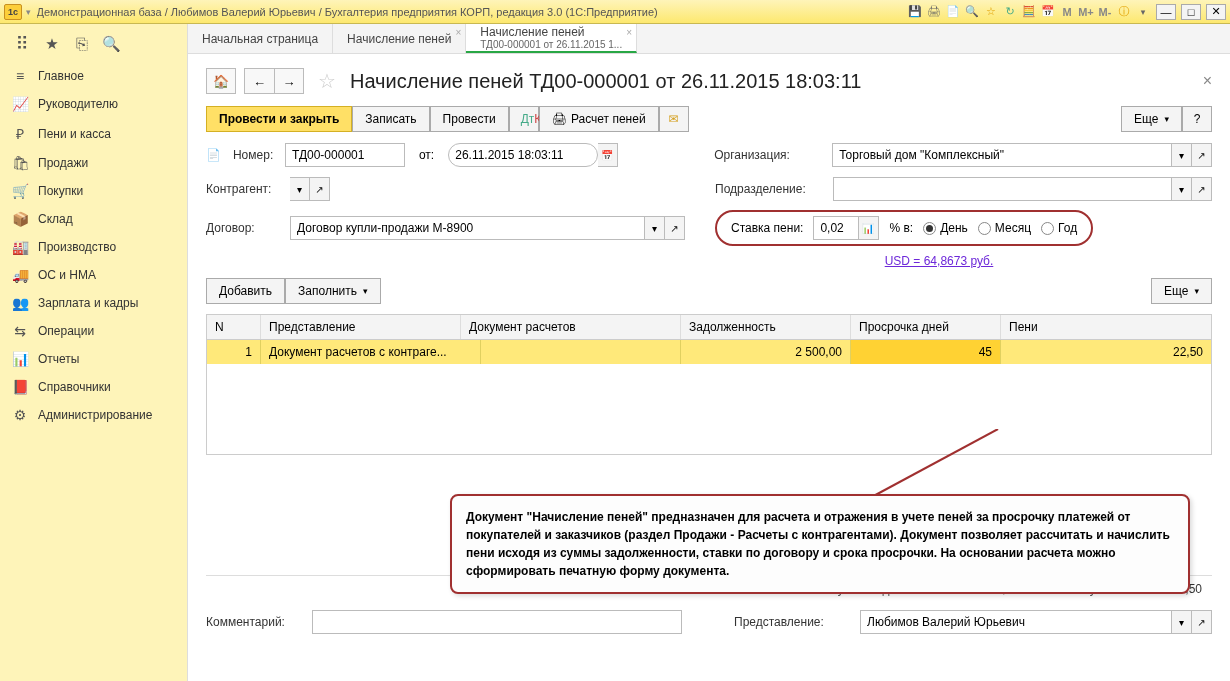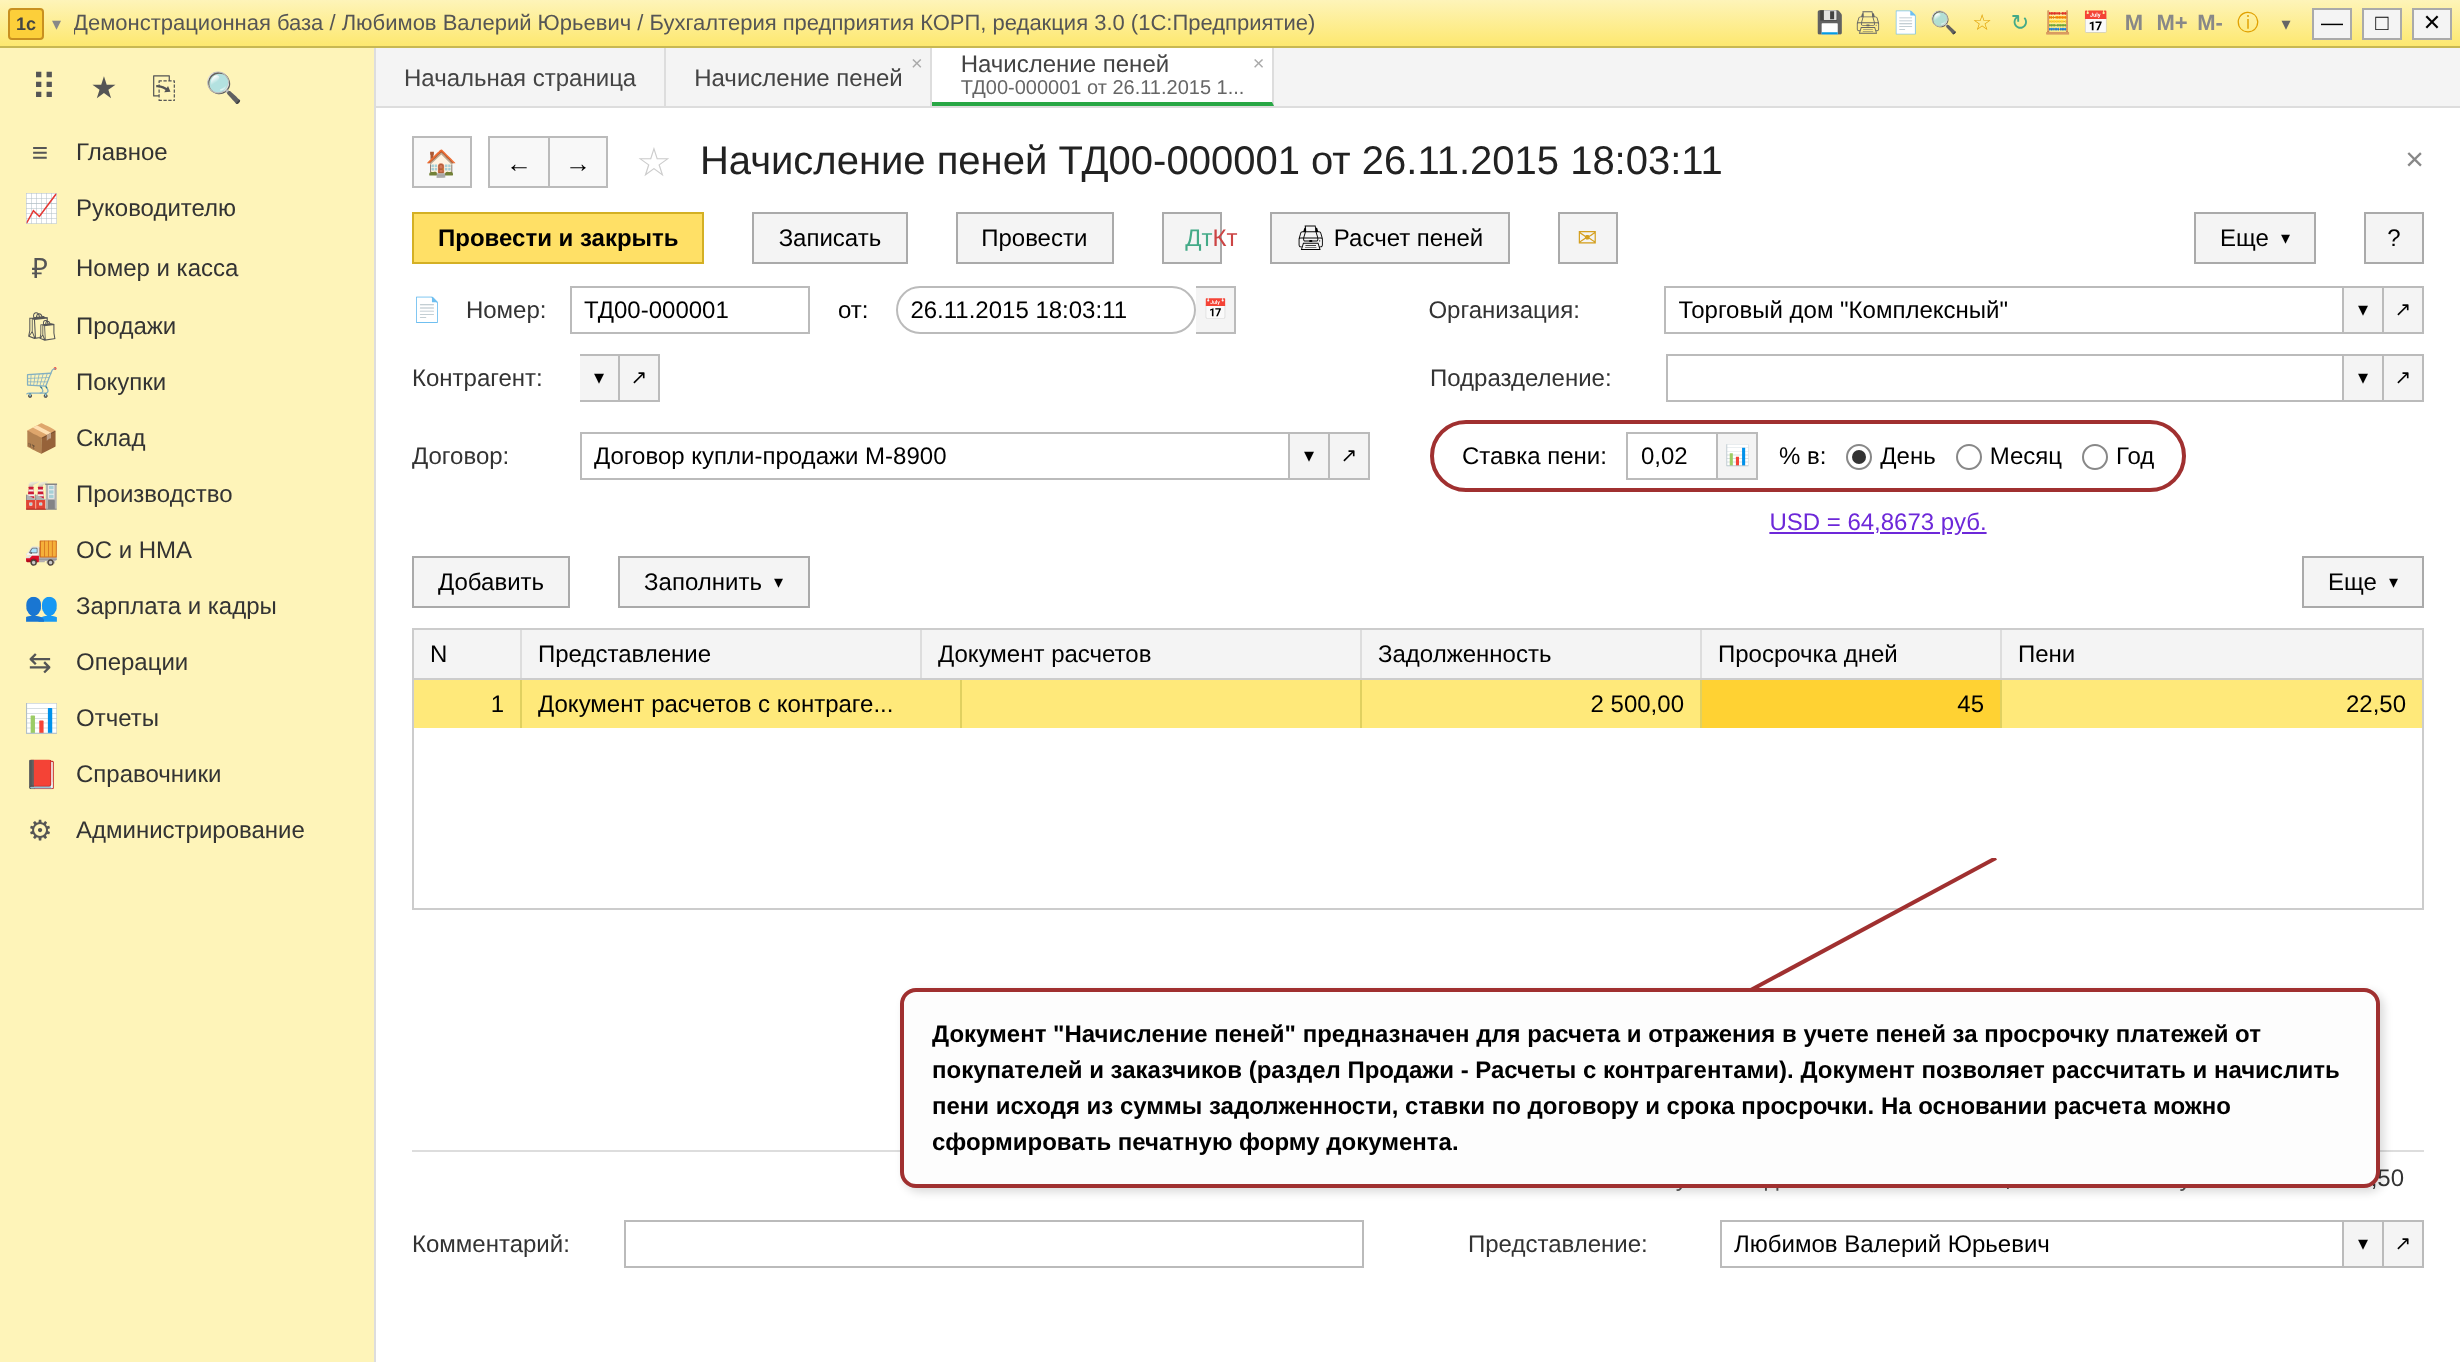--- a/index.html
+++ b/index.html
@@ -27,21 +27,21 @@
 
 .content { flex: 1; background: #fff; padding: 14px 18px; overflow: hidden; position: relative; }
 .header-row { display: flex; align-items: center; gap: 8px; margin-bottom: 12px; }
 .nav-btn { width: 30px; height: 26px; border: 1px solid #bbb; background: #f8f8f8; display: flex; align-items: center; justify-content: center; cursor: pointer; font-size: 13px; }
 .nav-split { display: flex; }
 .nav-split .nav-btn:first-child { border-right: none; }
 .star { font-size: 20px; color: #ccc; cursor: pointer; margin: 0 6px; }
 .page-title { font-size: 20px; color: #222; }
 .close-doc { margin-left: auto; font-size: 16px; color: #888; cursor: pointer; }
 
-.toolbar-row { display: flex; align-items: flex-start; gap: 24px; margin-bottom: 10px; }
+.toolbar-row { display: flex; align-items: flex-start; gap: 0; margin-bottom: 10px; }
 .btn { height: 26px; padding: 0 12px; border: 1px solid #aaa; background: #f4f4f4; cursor: pointer; display: flex; align-items: center; font-size: 12px; }
 .btn.primary { background: #ffe066; border-color: #d4b024; font-weight: bold; }
 .btn.icon-only { padding: 0; width: 30px; justify-content: center; }
 .btn.split::after { content: "▾"; margin-left: 6px; font-size: 9px; }
 .spacer { flex: 1; }
 
 .form-row { display: flex; align-items: center; gap: 8px; margin-bottom: 8px; min-height: 26px; }
 .form-label { width: 76px; font-size: 12px; color: #333; }
 .form-label.wide { width: 110px; }
 .input { height: 24px; border: 1px solid #bbb; background: #fff; padding: 0 6px; font-size: 12px; display: flex; align-items: center; }
@@ -112,21 +112,21 @@
         <div class="sidebar-item">
           <span class="icon">≡</span>
           <span>Главное</span>
         </div>
         <div class="sidebar-item">
           <span class="icon">📈</span>
           <span>Руководителю</span>
         </div>
         <div class="sidebar-item">
           <span class="icon">₽</span>
-          <span>Номер и касса</span>
+          <span>Пени и касса</span>
         </div>
         <div class="sidebar-item">
           <span class="icon">🛍</span>
           <span>Продажи</span>
         </div>
         <div class="sidebar-item">
           <span class="icon">🛒</span>
           <span>Покупки</span>
         </div>
         <div class="sidebar-item">

